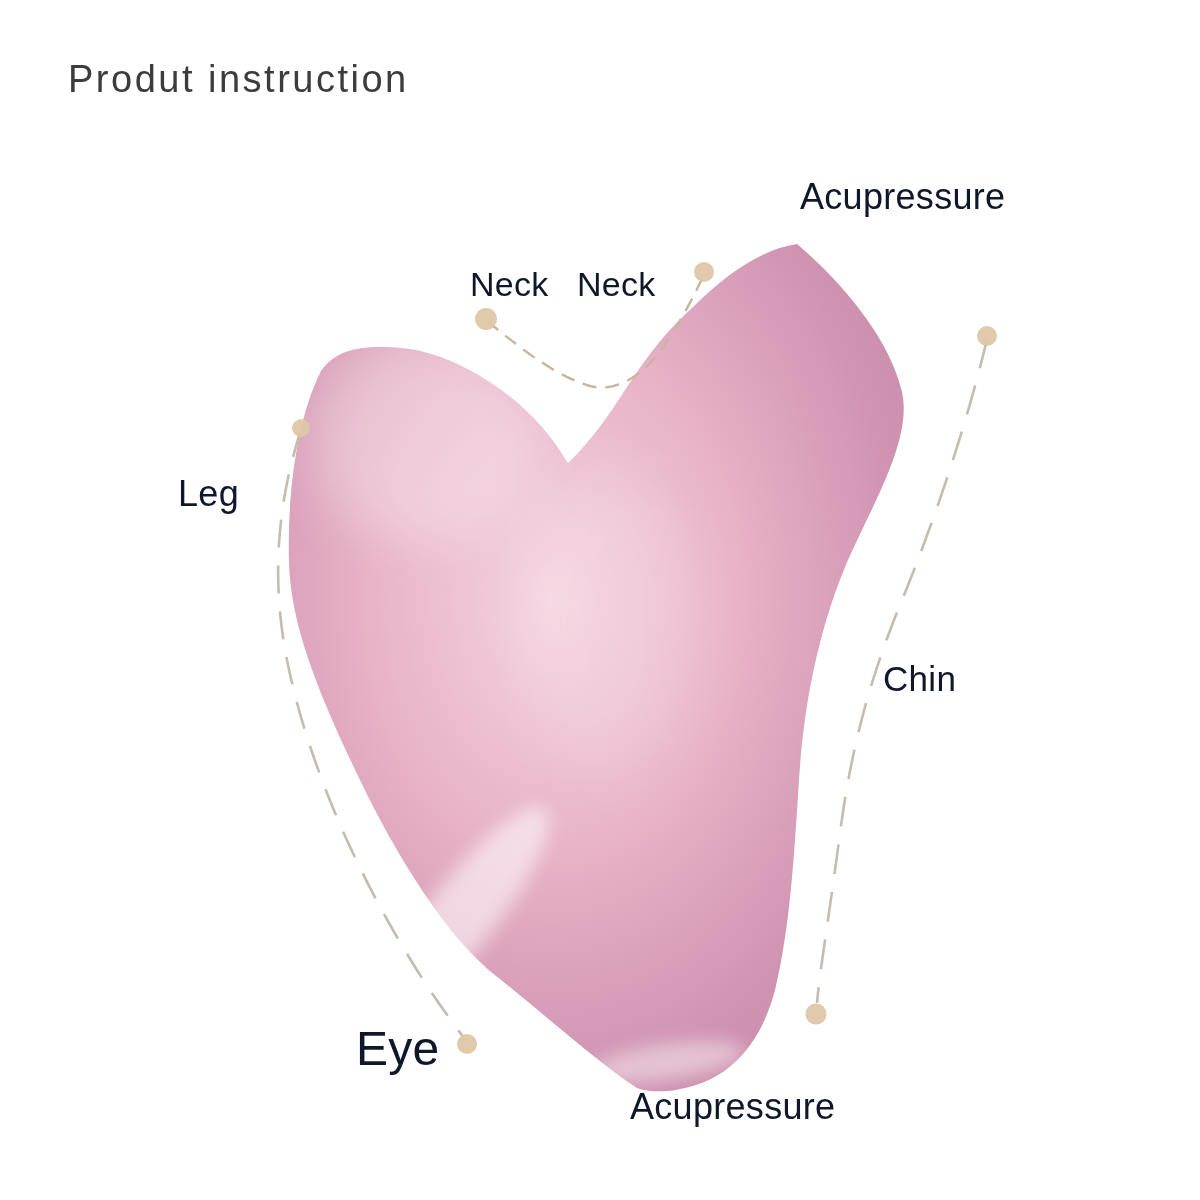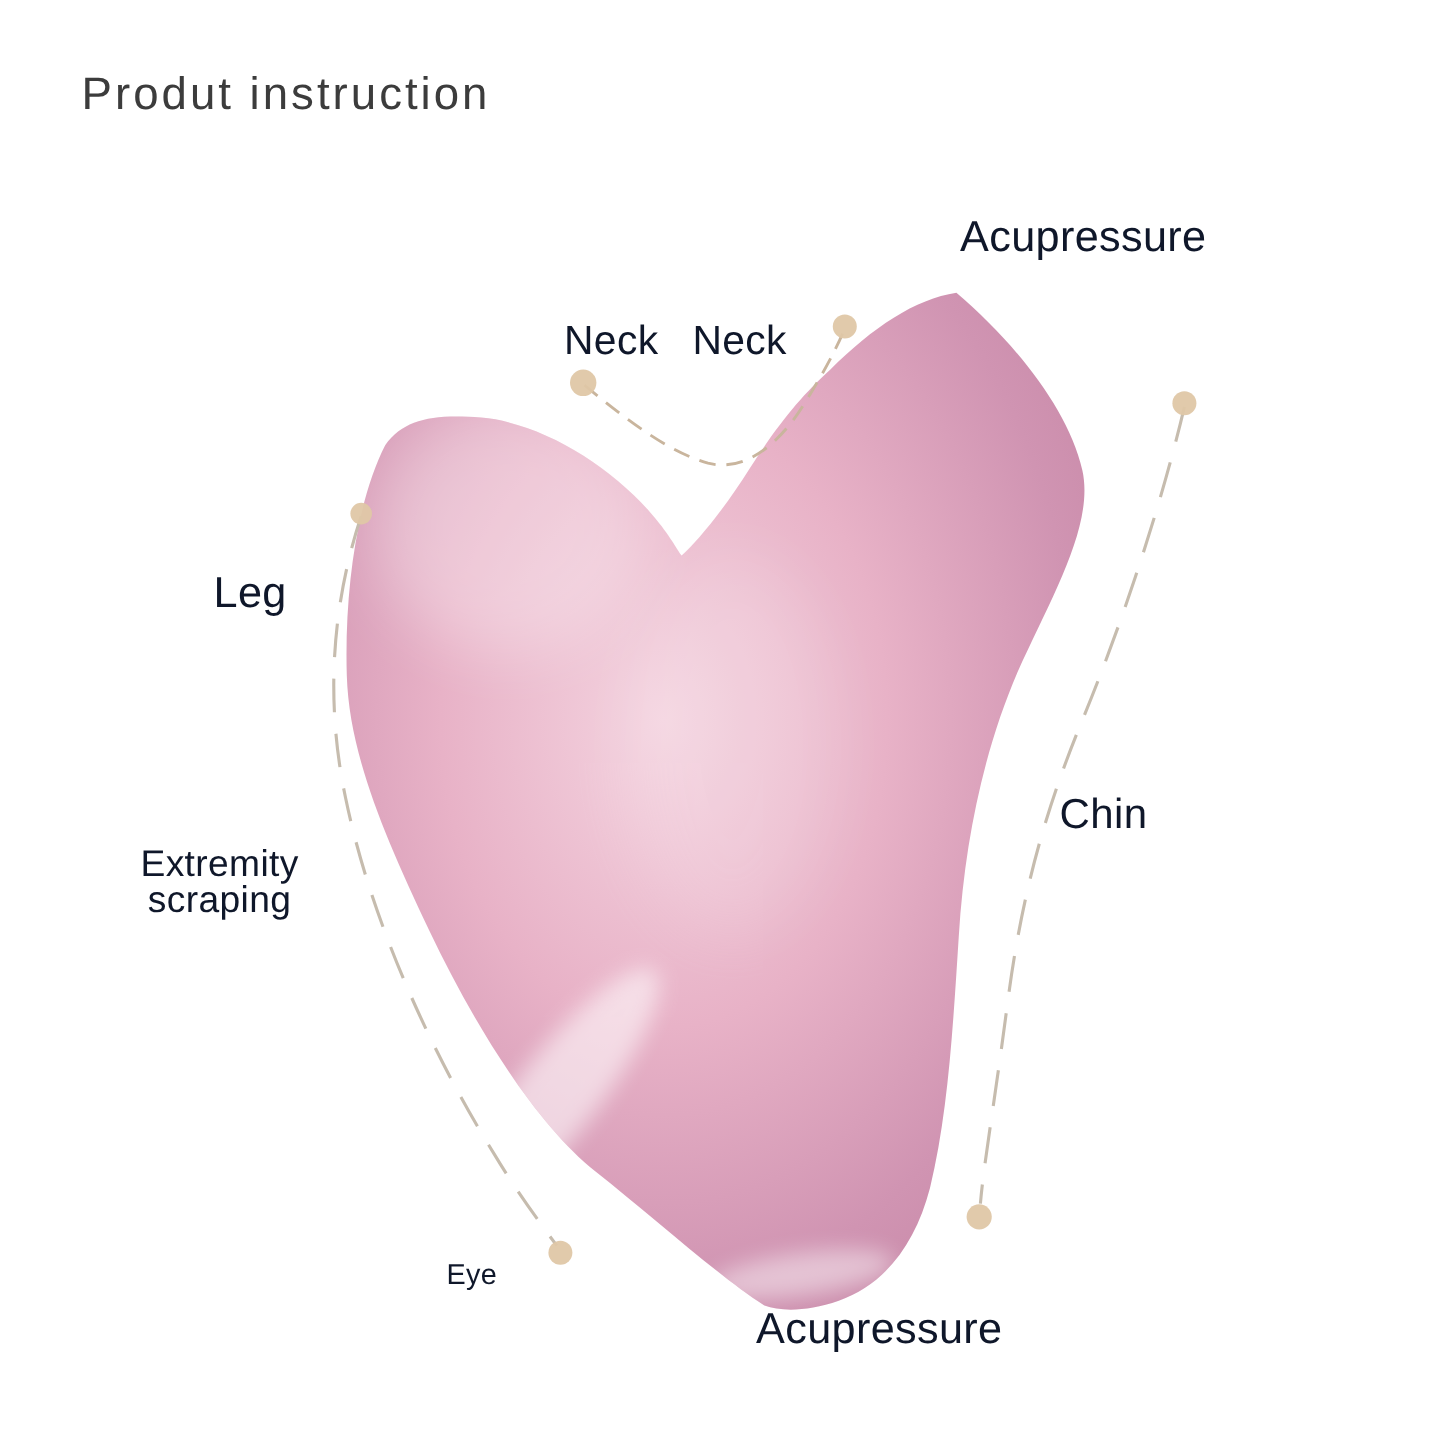--- a/index.html
+++ b/index.html
@@ -42,21 +42,21 @@
   .label-acupressure-top   { left: 800px; top: 176px; font-size: 36px; }
   .label-chin              { left: 470px; top: 265px; font-size: 34px; }
   .label-neck              { left: 577px; top: 265px; font-size: 34px; text-align: right; }
   .label-leg               { left: 178px; top: 473px; font-size: 36px; }
   .label-extremity {
     left: 88px; top: 705px; width: 190px;
     font-size: 31px; line-height: 30px;
     text-align: center; white-space: normal;
   }
   .label-face              { left: 883px; top: 659px; font-size: 35px; }
-  .label-eye               { left: 372px; top: 1021px; font-size: 24px; margin-top: 28px; }
+  .label-eye               { left: 356px; top: 1021px; font-size: 48px; }
   .label-acupressure-bottom{ left: 630px; top: 1086px; font-size: 36px; }
 </style>
 </head>
 <body>
 
 <div class="canvas">
 
   <svg class="diagram-svg" viewBox="0 0 1200 1200">
     <defs>
       <radialGradient id="stoneGrad" cx="43%" cy="42%" r="72%">
@@ -134,24 +134,20 @@
   <div class="page-title">Produt instruction</div>
 
   <div class="label label-acupressure-top">Acupressure</div>
 
   <div class="label label-chin">Neck</div>
 
   <div class="label label-neck">Neck</div>
 
   <div class="label label-leg">Leg</div>
 
-  <div class="label label-extremity">
-    <span>Extremity</span><br>
-    <span>scraping</span>
-  </div>
 
   <div class="label label-face">Chin</div>
 
   <div class="label label-eye">Eye</div>
 
   <div class="label label-acupressure-bottom">Acupressure</div>
 
 </div>
 
 </body></html>

